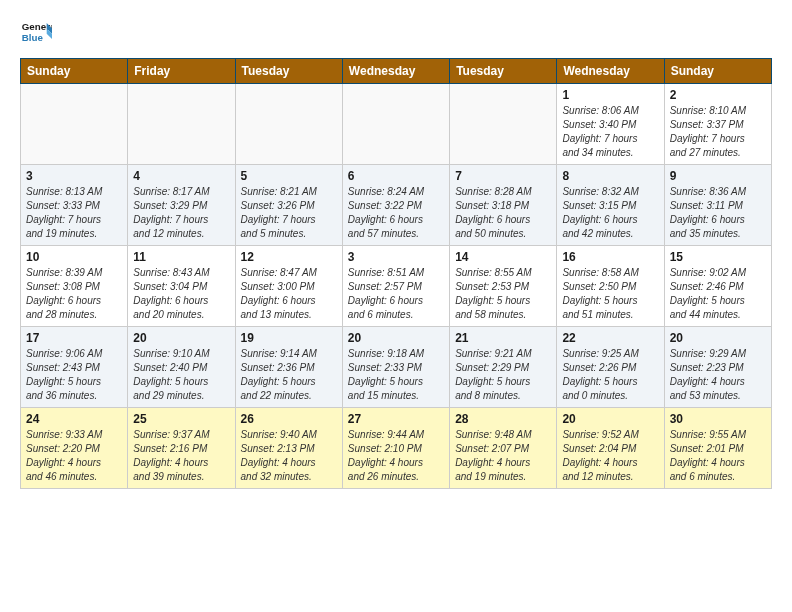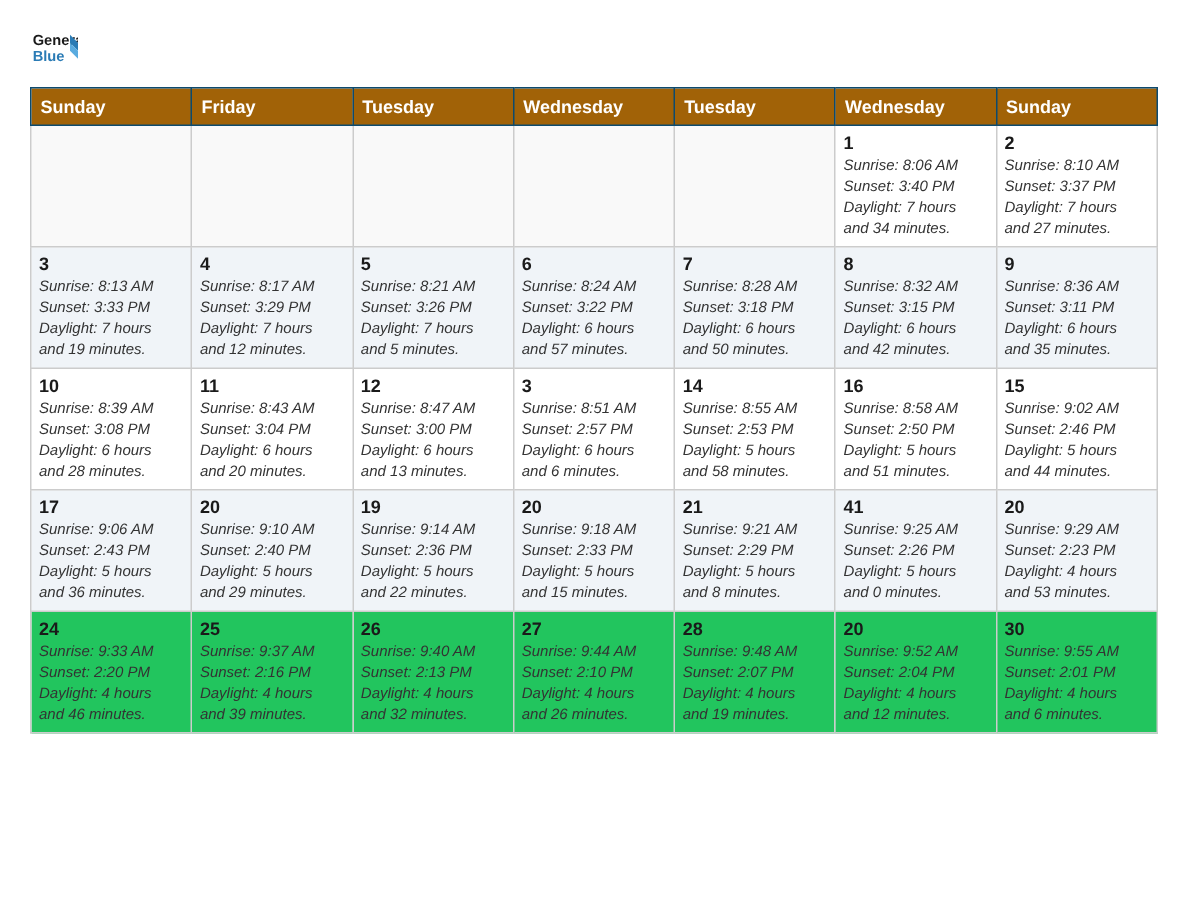--- a/index.html
+++ b/index.html
@@ -84,21 +84,21 @@
       font-size: 10px;
       color: #333;
       line-height: 1.4;
       font-style: italic;
     }
     
     .row-1 td:not(.empty) { background: #fff; }
     .row-2 td:not(.empty) { background: #f0f4f8; }
     .row-3 td:not(.empty) { background: #fff; }
     .row-4 td:not(.empty) { background: #f0f4f8; margin-left: 20px; }
-    .row-5 td:not(.empty) { background: #22c55e; }
+    .row-5 td:not(.empty) { background: #fef9c3; }
   </style>
 </head>
 <body>
 
 <div class="page">
   <div class="header">
     <div class="logo">
       <svg class="logo-icon" viewBox="0 0 36 36">
         <text x="2" y="16" font-size="11" font-weight="bold" fill="#1a1a1a">General</text>
         <text x="2" y="28" font-size="11" font-weight="bold" fill="#2a7bb5">Blue</text>
@@ -215,21 +215,21 @@
           </td>
           <td>
             <span class="day-number">20</span>
             <div class="day-info">Sunrise: 9:18 AM<br>Sunset: 2:33 PM<br>Daylight: 5 hours<br>and 15 minutes.</div>
           </td>
           <td>
             <span class="day-number">21</span>
             <div class="day-info">Sunrise: 9:21 AM<br>Sunset: 2:29 PM<br>Daylight: 5 hours<br>and 8 minutes.</div>
           </td>
           <td>
-            <span class="day-number">41</span>
+            <span class="day-number">22</span>
             <div class="day-info">Sunrise: 9:25 AM<br>Sunset: 2:26 PM<br>Daylight: 5 hours<br>and 0 minutes.</div>
           </td>
           <td>
             <span class="day-number">20</span>
             <div class="day-info">Sunrise: 9:29 AM<br>Sunset: 2:23 PM<br>Daylight: 4 hours<br>and 53 minutes.</div>
           </td>
         </tr>
         <tr class="row-5">
           <td>
             <span class="day-number">24</span>

